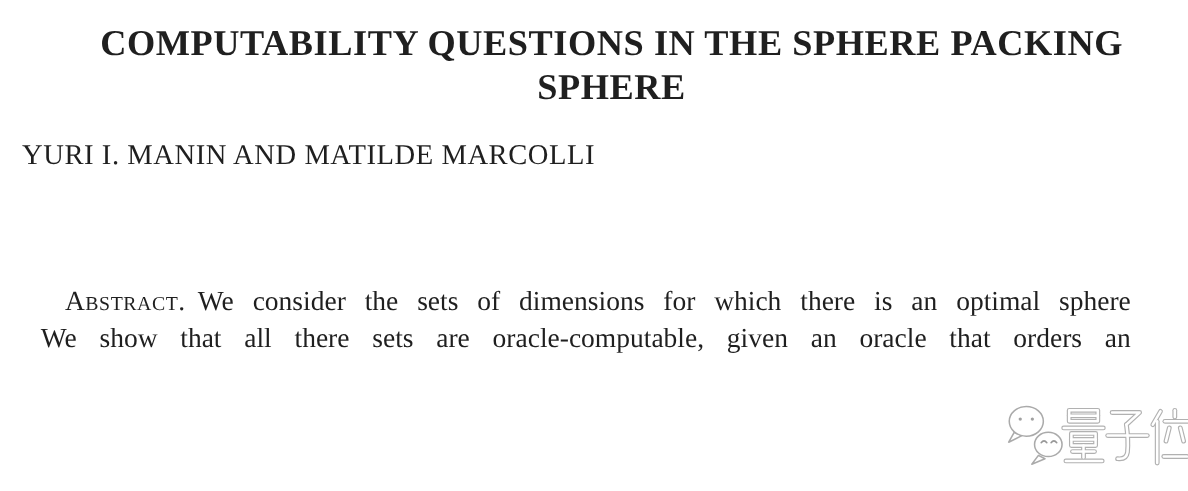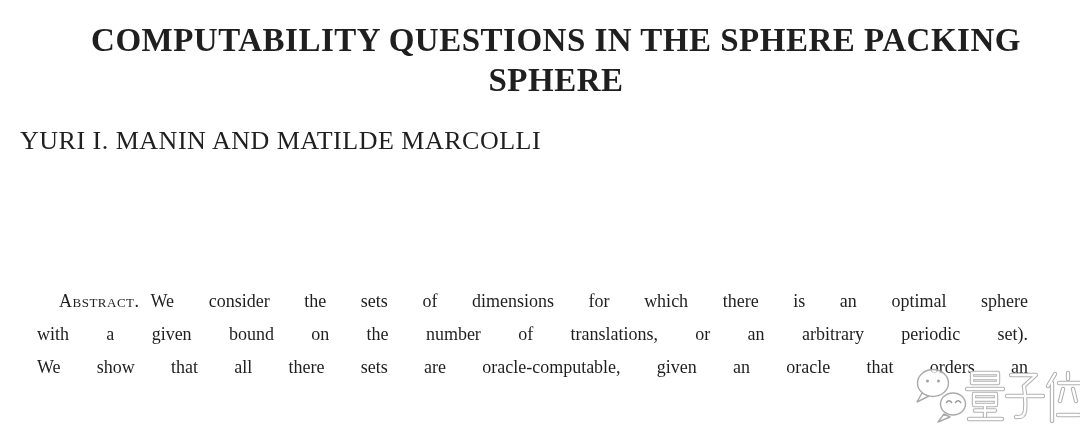--- a/index.html
+++ b/index.html
@@ -35,24 +35,24 @@
     left: 0;
     width: 100%;
     text-align: left;
     font-size: 26px;
     letter-spacing: 0.5px;
     line-height: 30px;
     padding-left: 20px;
   }
   .abstract {
     position: absolute;
-    top: 285px;
+    top: 258px;
     left: 37px;
     width: 991px;
-    font-size: 18px;
+    font-size: 25px;
     line-height: 33px;
   }
   .abs-line.jl {
     text-align: justify;
     text-align-last: justify;
   }
   .abs-line.first {
     padding-left: 22px;
     box-sizing: border-box;
   }
@@ -94,21 +94,20 @@
     <span class="title-line">COMPUTABILITY QUESTIONS IN THE SPHERE PACKING</span>
     <span class="title-line">SPHERE</span>
   </h1>
 
   <div class="authors">YURI I. MANIN AND MATILDE MARCOLLI</div>
 
   <div class="abstract">
     <div class="abs-line jl first">
       <span class="abs-label">Abstract.</span><span>We consider the sets of dimensions for which there is an optimal sphere</span>
     </div>
-    <div class="abs-line jl">with a given bound on the number of translations, or an arbitrary periodic set).</div>
     <div class="abs-line jl">We show that all there sets are oracle-computable, given an oracle that orders an</div>
   </div>
 
   <div class="watermark">
     <svg width="168" height="62" viewBox="0 0 168 62">
       <defs>
         <g id="wm-chars">
 
           <path d="M60,6 H86 V16 H60 Z"></path>
           <path d="M60,11 H86"></path>

